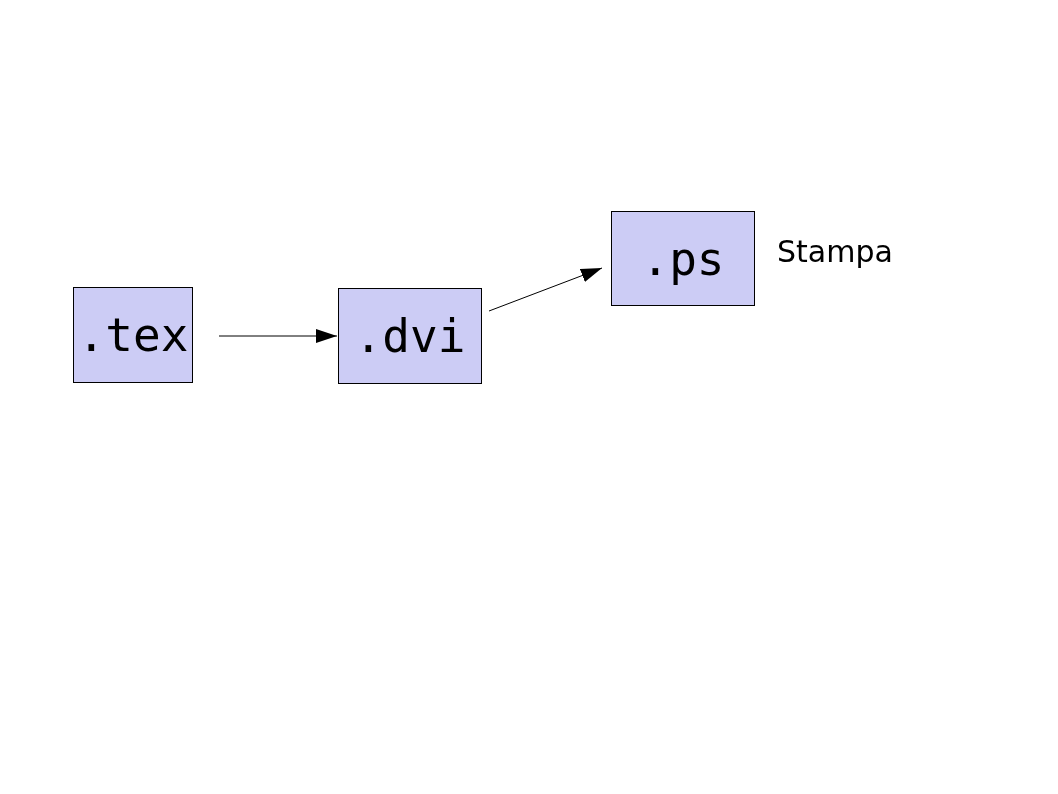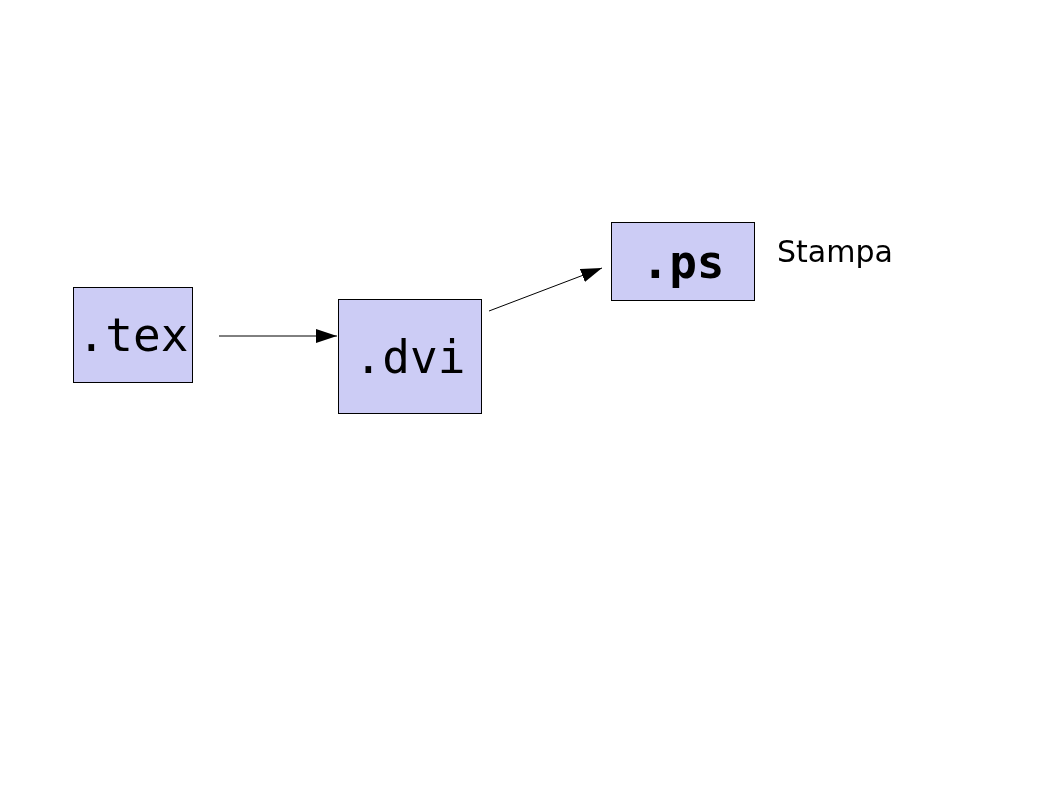--- a/index.html
+++ b/index.html
@@ -30,22 +30,22 @@
     border: 1px solid #000000;
     display: flex;
     align-items: center;
     justify-content: center;
     font-family: "DejaVu Sans Mono", "Liberation Mono", monospace;
     font-size: 46px;
     color: #000000;
     white-space: nowrap;
   }
   .node-tex { left: 73px;  top: 287px; width: 120px; height: 96px; }
-  .node-dvi { left: 338px; top: 299px; width: 144px; height: 115px; }
-  .node-ps  { left: 611px; top: 222px; width: 144px; height: 79px; font-weight: bold; }
+  .node-dvi { left: 338px; top: 288px; width: 144px; height: 96px; }
+  .node-ps  { left: 611px; top: 211px; width: 144px; height: 95px; }
   .annotation {
     position: absolute;
     left: 777px;
     top: 234px;
     font-family: "DejaVu Sans", "Liberation Sans", sans-serif;
     font-size: 30px;
     line-height: 36px;
     color: #000000;
     white-space: nowrap;
     text-align: center;

